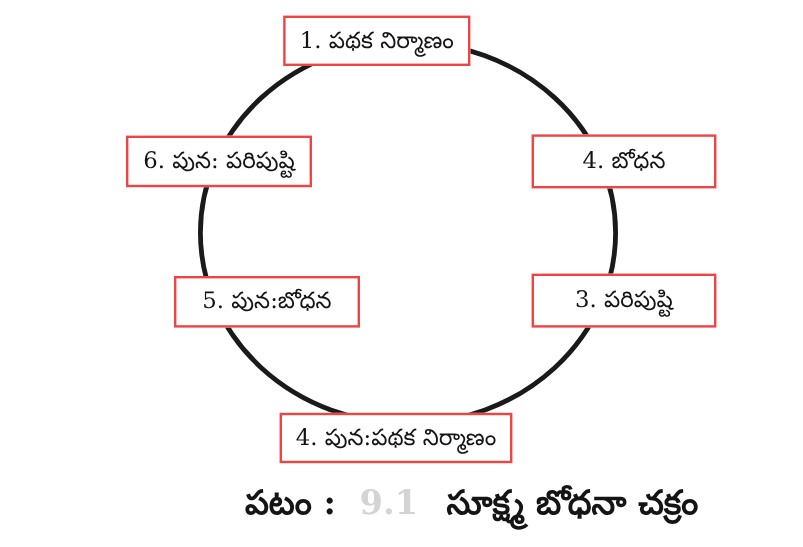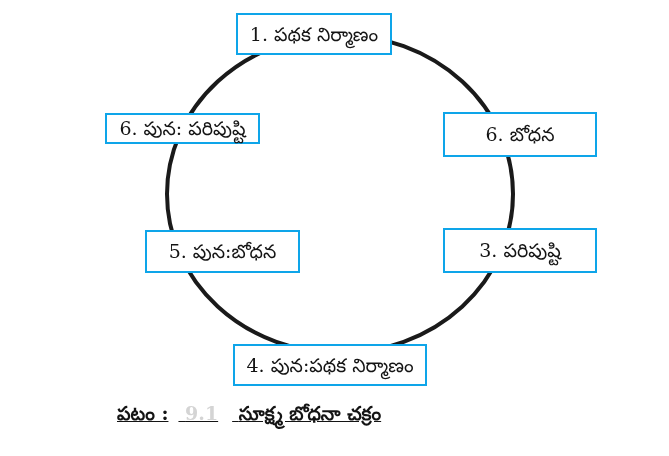--- a/index.html
+++ b/index.html
@@ -19,45 +19,45 @@
   .cycle-svg {
     position: absolute;
     left: 0;
     top: 0;
     z-index: 0;
   }
   .step-box {
     position: absolute;
     z-index: 1;
     background: #ffffff;
-    border: 2px solid #0ea5e9;
+    border: 2px solid #ef4444;
     display: flex;
     align-items: center;
     justify-content: center;
     font-size: 19px;
     line-height: 1.1;
     white-space: nowrap;
     box-sizing: border-box;
   }
   .step-1 { left: 236px; top: 13px;  width: 156px; height: 42px; }
   .step-2 { left: 443px; top: 112px; width: 154px; height: 45px; }
   .step-3 { left: 443px; top: 228px; width: 154px; height: 45px; }
   .step-4 { left: 233px; top: 344px; width: 194px; height: 42px; text-align: center; }
   .step-5 { left: 105px; top: 230px; width: 155px; height: 43px; margin-left: 40px; }
-  .step-6 { left: 105px; top: 113px; width: 155px; height: 31px; }
+  .step-6 { left: 105px; top: 113px; width: 155px; height: 43px; }
   .caption {
     position: absolute;
     z-index: 1;
     left: 117px;
     top: 402px;
     width: 552px;
+    text-align: center;
     font-weight: bold;
-    font-size: 19px;
+    font-size: 28px;
     white-space: nowrap;
-    text-decoration: underline;
   }
   .caption .prefix { margin-right: 10px; }
   .caption .fig-num {
     color: #d4d4d4;
     margin-right: 14px;
   }
 </style>
 </head>
 <body>
 
@@ -65,21 +65,21 @@
 
   <svg class="cycle-svg" width="669" height="456" viewBox="0 0 669 456">
     <ellipse cx="340" cy="194" rx="173" ry="159" fill="none" stroke="#1a1a1a" stroke-width="4"></ellipse>
   </svg>
 
   <div class="step-box step-1">
     <span>1. పథక నిర్మాణం</span>
   </div>
 
   <div class="step-box step-2">
-    <span>6. బోధన</span>
+    <span>4. బోధన</span>
   </div>
 
   <div class="step-box step-3">
     <span>3. పరిపుష్టి</span>
   </div>
 
   <div class="step-box step-4">
     <span>4. పున:పథక నిర్మాణం</span>
   </div>
 

